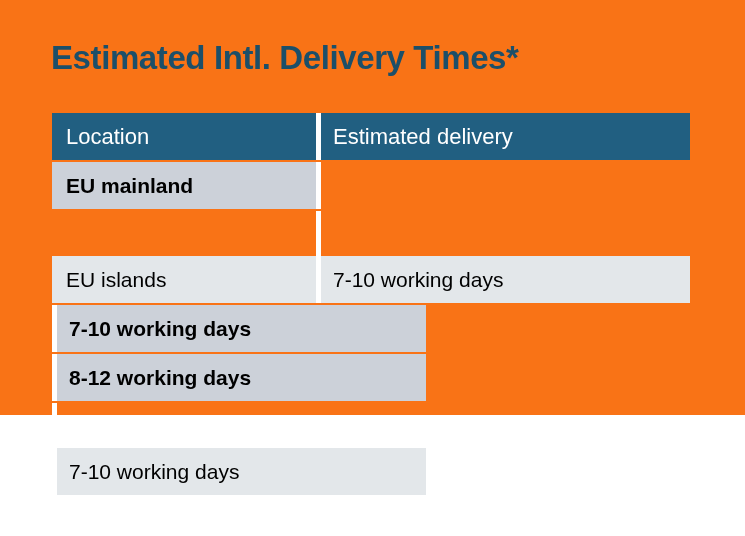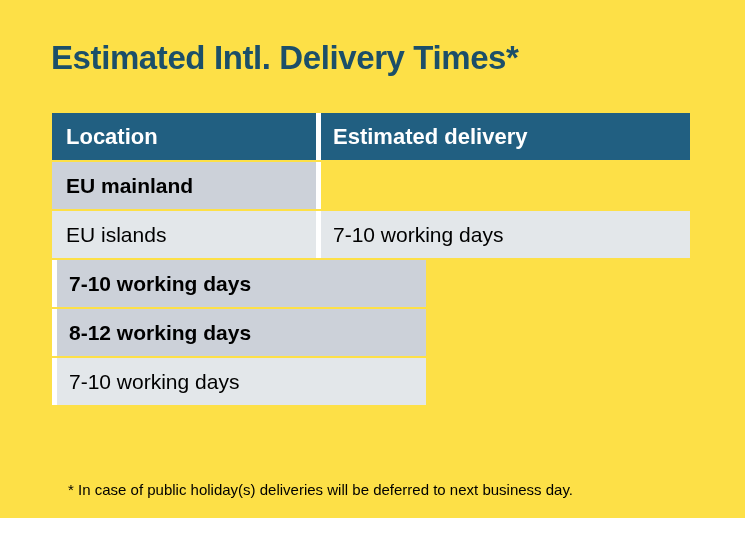--- a/index.html
+++ b/index.html
@@ -11,22 +11,22 @@
     height: 536px;
     background: #ffffff;
     font-family: "Liberation Sans", sans-serif;
     overflow: hidden;
     -webkit-font-smoothing: antialiased;
   }
 
   .page {
     position: relative;
     width: 745px;
-    height: 518px;
-    background: #fde047;
+    height: 415px;
+    background: #f97316;
   }
 
   
   .page-title {
     position: absolute;
     left: 51px;
     top: 38px;
     font-size: 33px;
     font-weight: 700;
     letter-spacing: -0.4px;
@@ -75,32 +75,33 @@
   .col-delivery {
     width: 369px;
     flex: 0 0 369px;
     padding-left: 12px;
   }
 
   
   .t-row.header .t-cell {
     background: #215f81;
     color: #ffffff;
-    font-weight: 700;
+    font-weight: 400;
     font-size: 22px;
     height: 47px;
   }
 
   
   .t-row.stripe-dark .t-cell {
     background: #ccd1d9;
     font-weight: bold;
   }
   .t-row.stripe-light .t-cell {
     background: #e3e7ea;
+    margin-top: 45px;
   }
 
   
   .footnote {
     position: absolute;
     left: 68px;
     top: 480px;
     font-size: 15px;
     color: #000000;
     line-height: 20px;
@@ -144,15 +145,14 @@
       <div class="t-cell col-delivery">8-12 working days</div>
     </div>
 
     <div class="t-row stripe-light">
       <div class="col-gap"></div>
       <div class="t-cell col-delivery">7-10 working days</div>
     </div>
 
   </div>
 
-  <div class="footnote">* In case of public holiday(s) deliveries will be deferred to next business day.</div>
 
 </div>
 
 </body></html>

